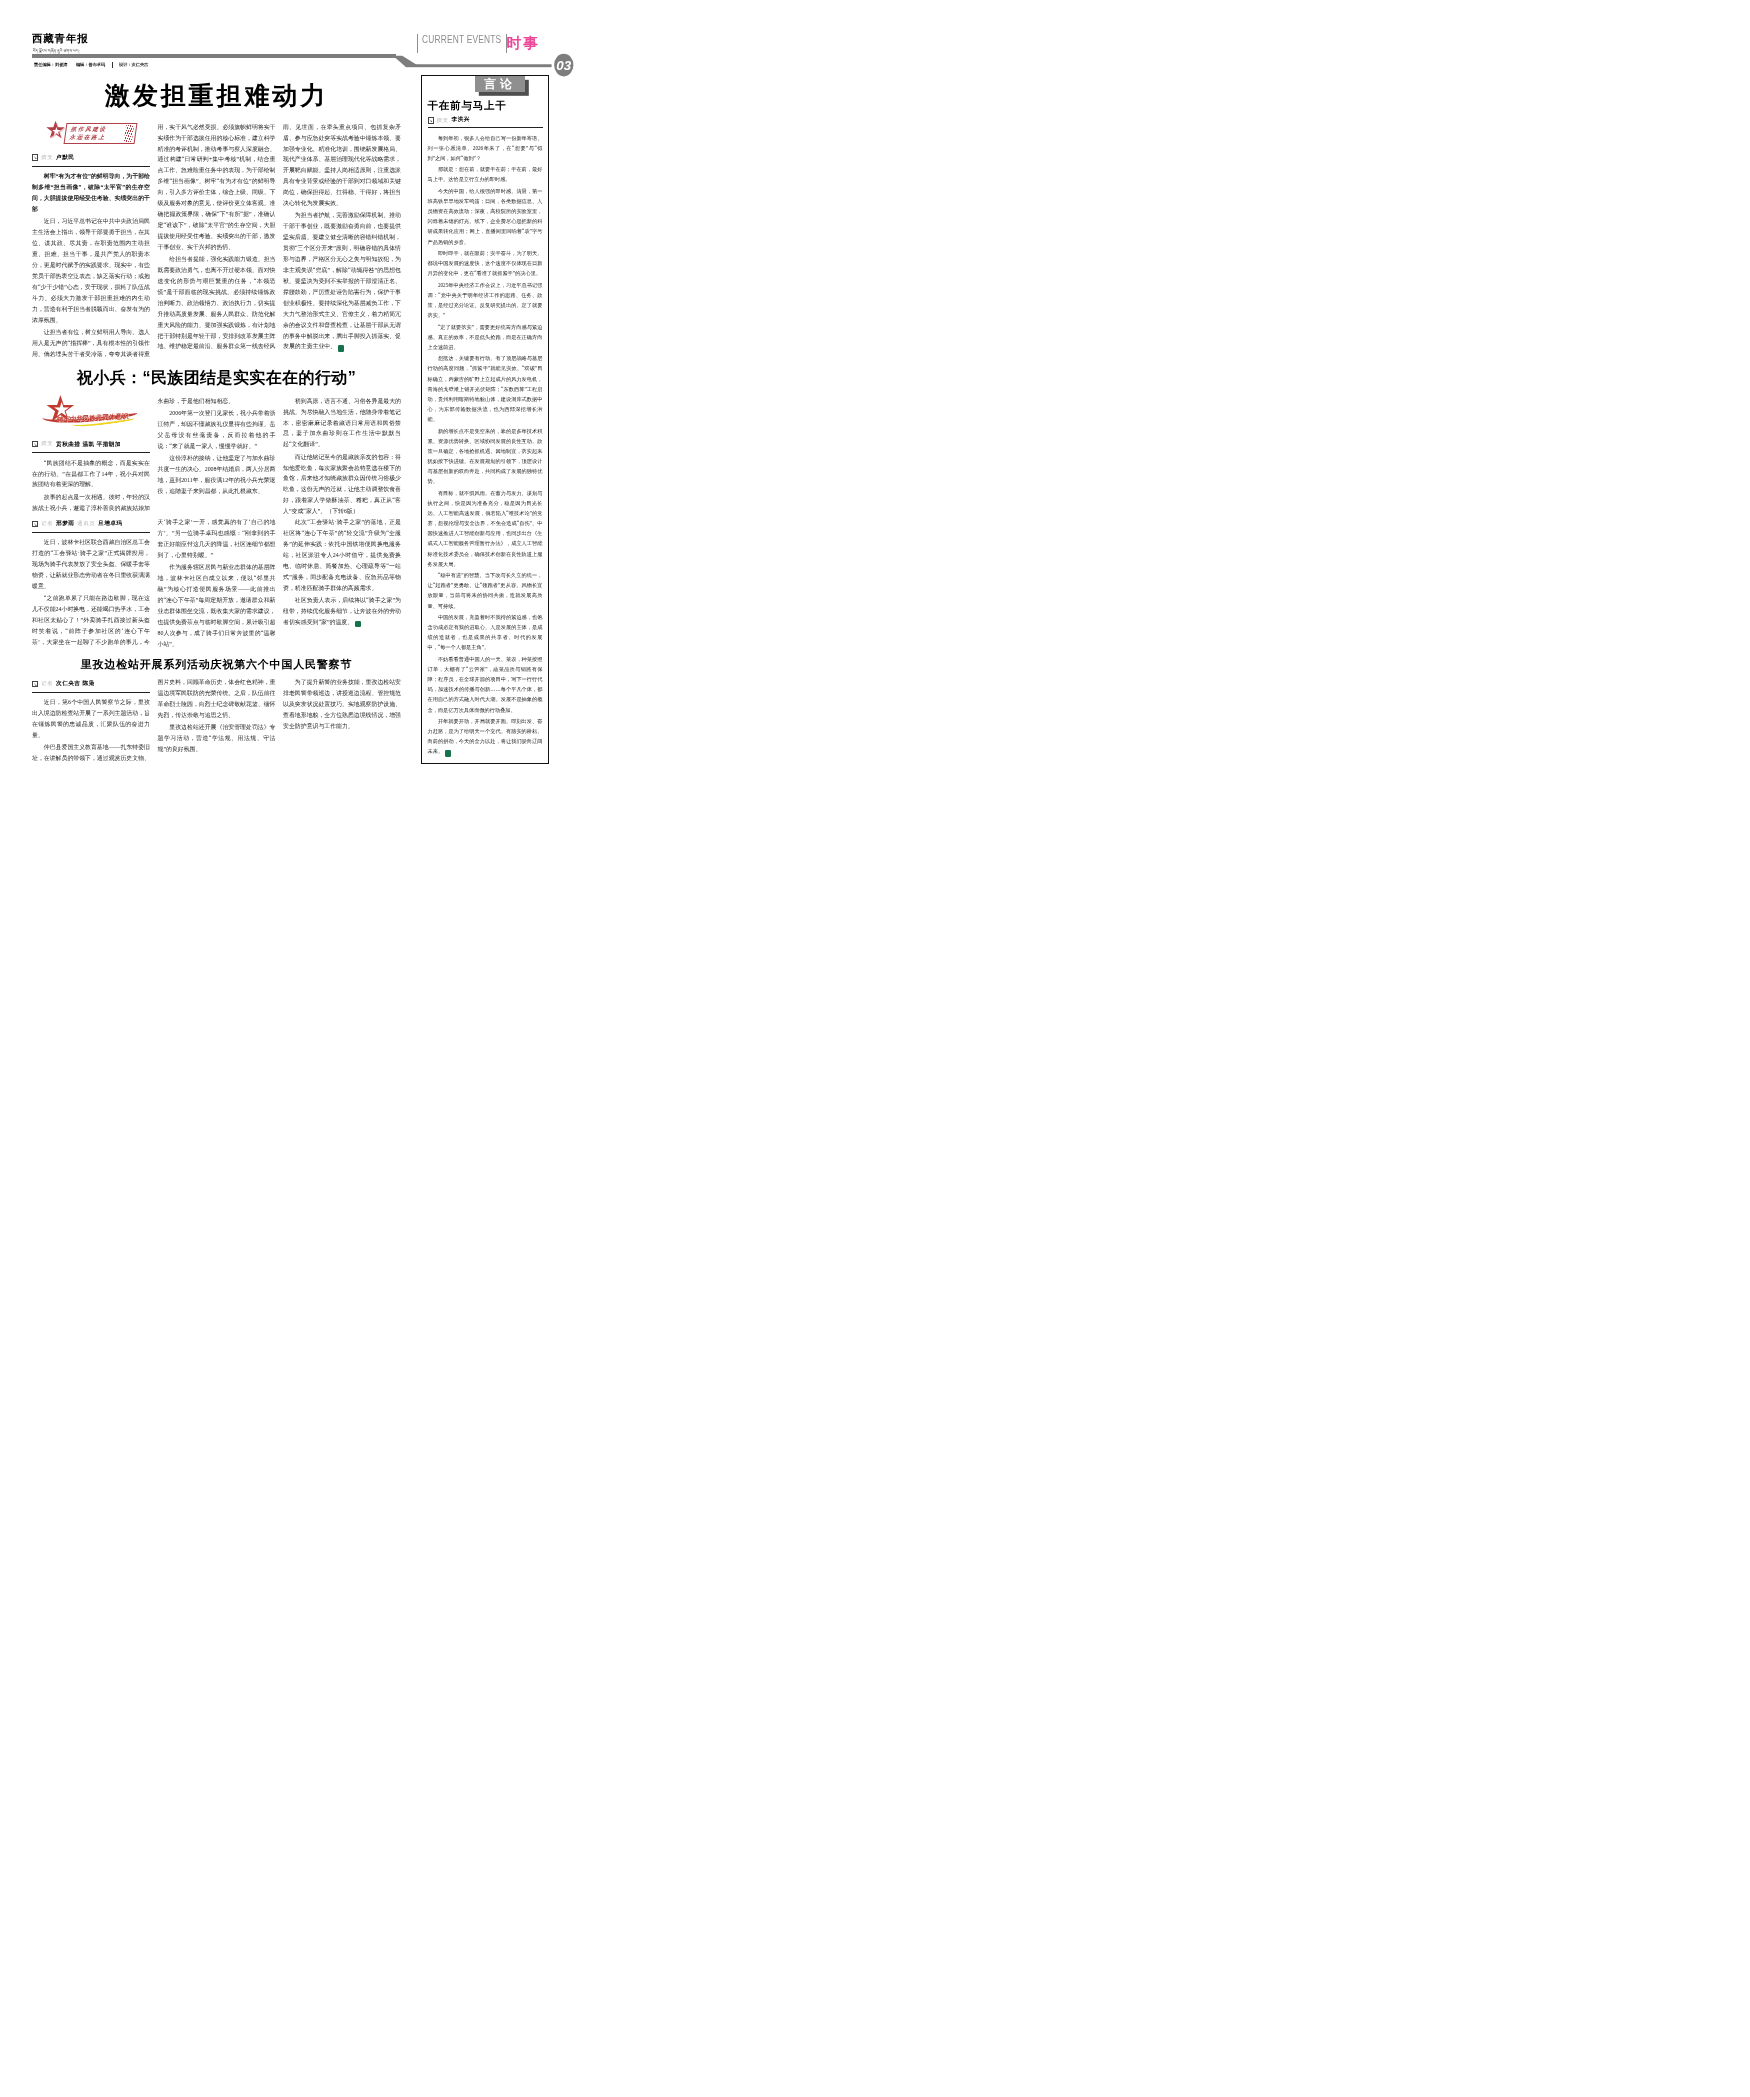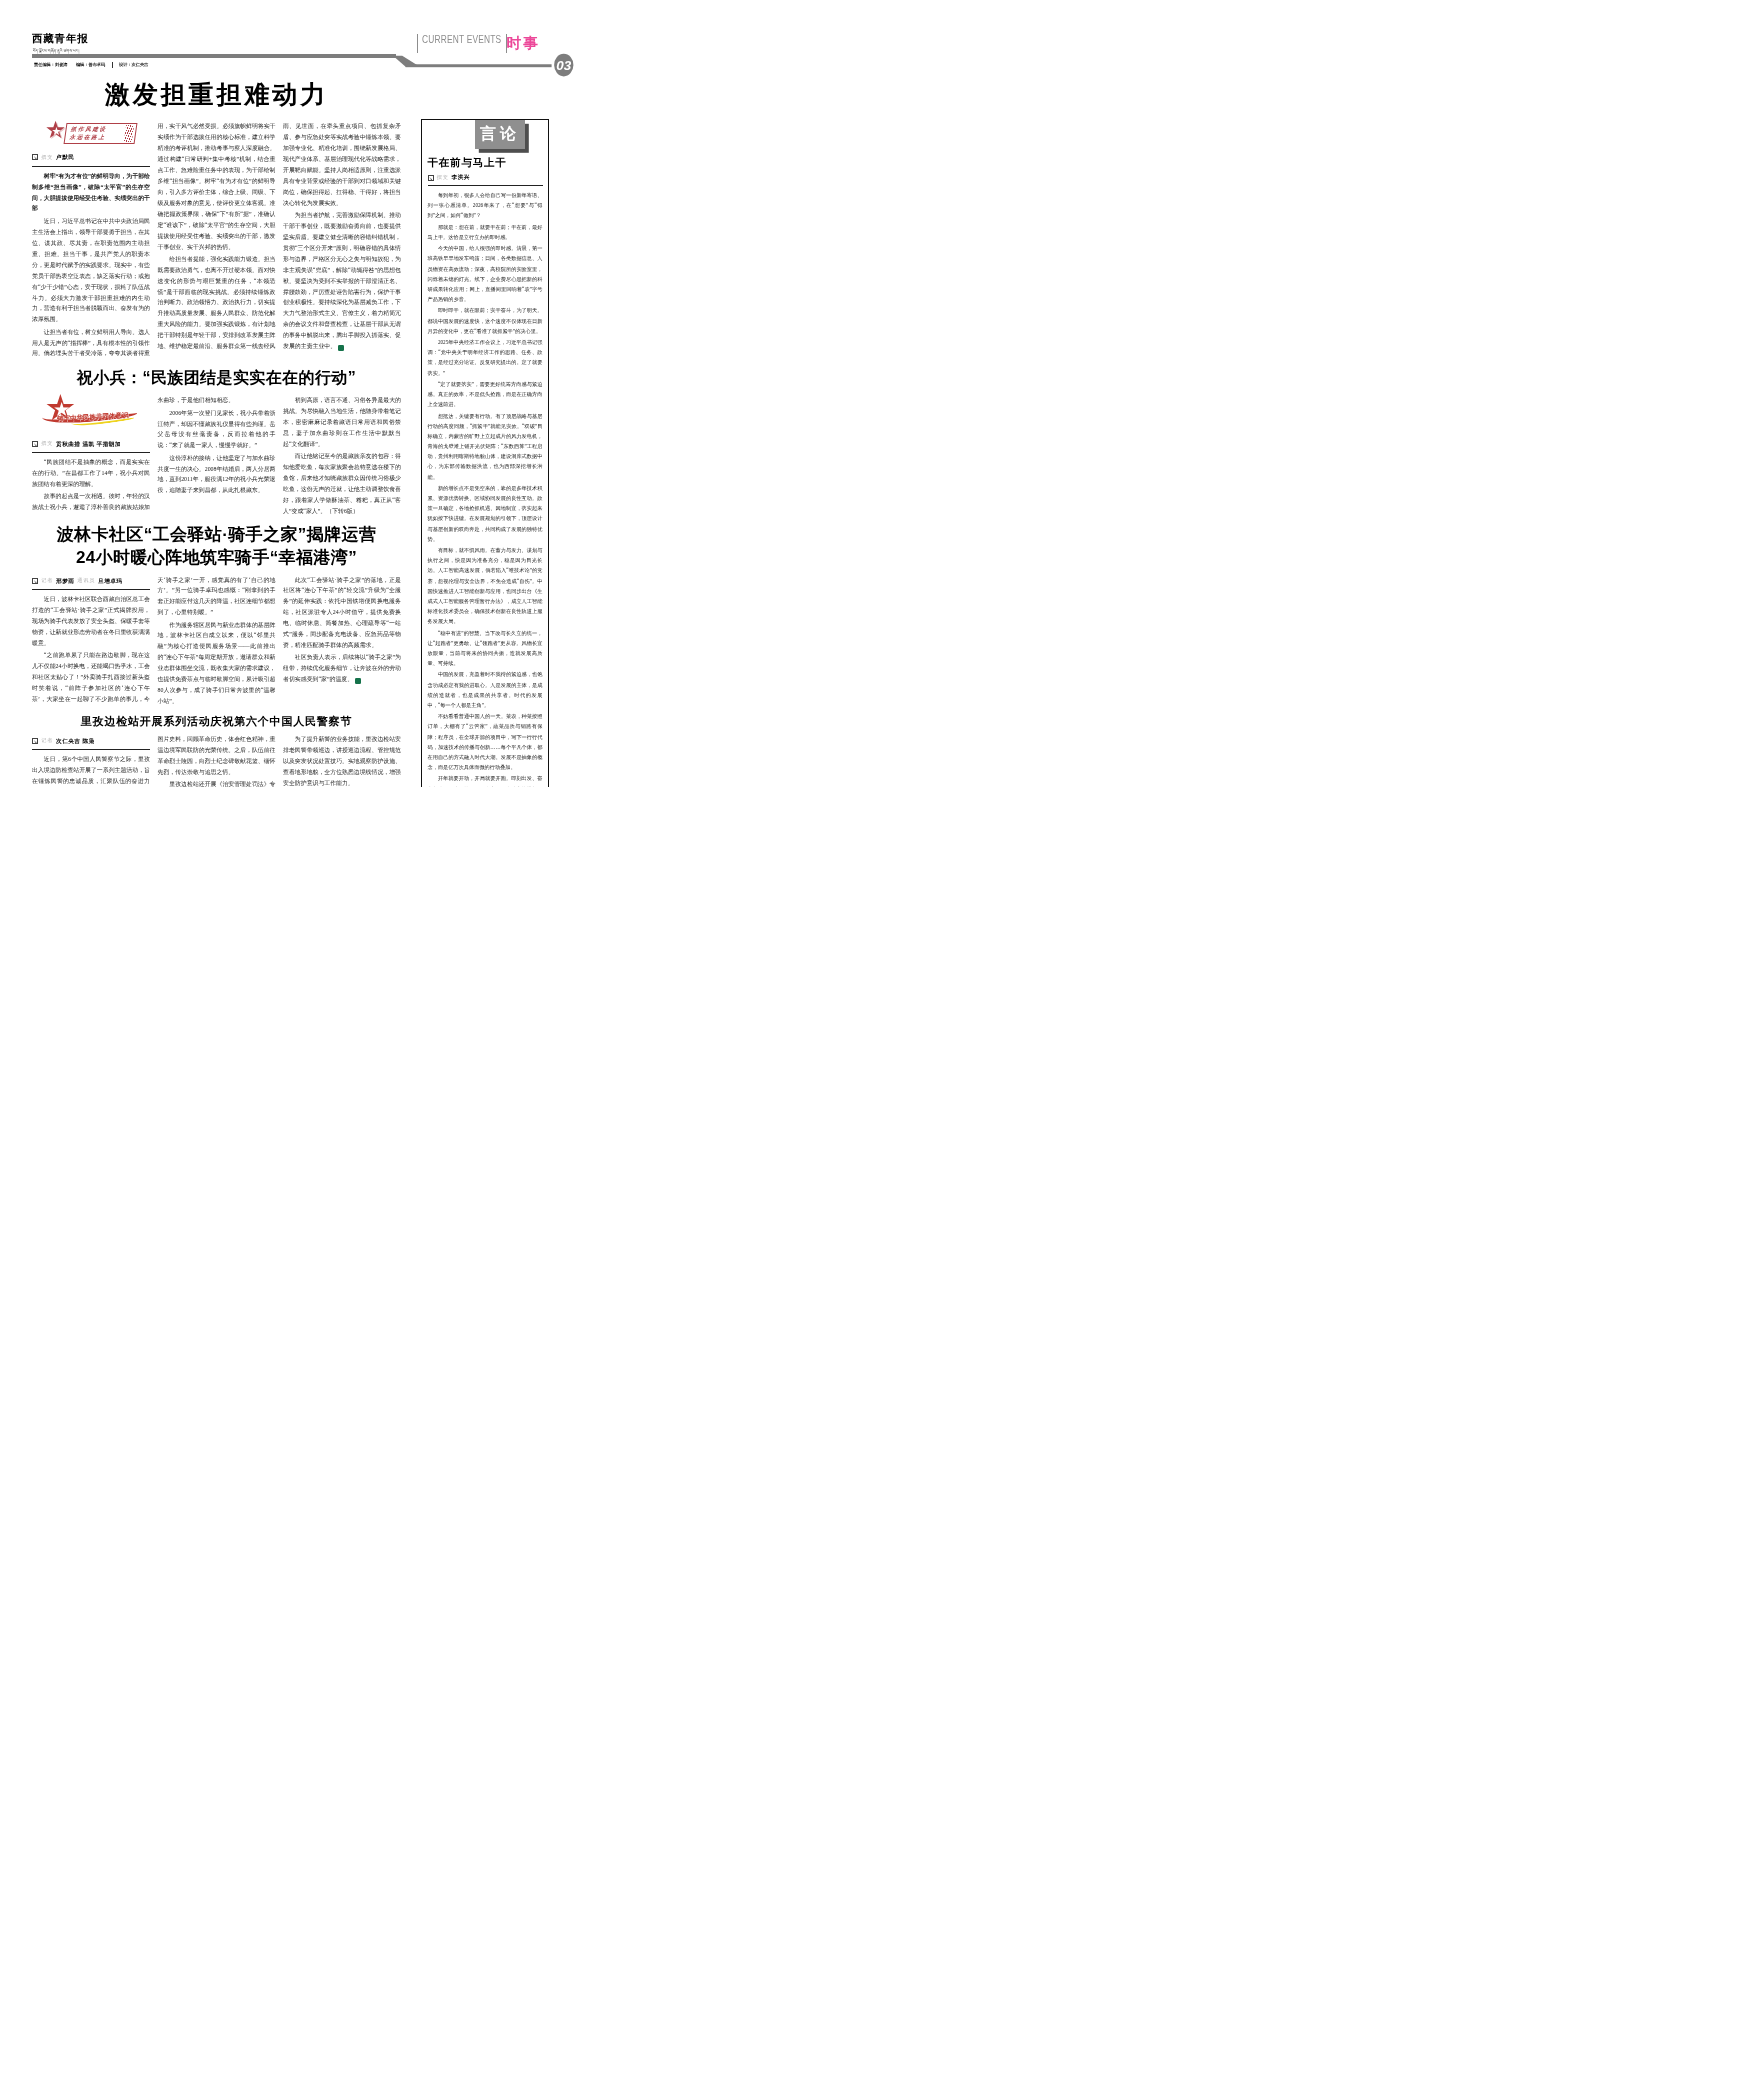--- a/index.html
+++ b/index.html
@@ -48,21 +48,21 @@
   .stamp2 { position: relative; width: 95px; height: 37px; margin: 0 auto 5px; break-inside: avoid; }
   .s2-swoosh-red { position: absolute; left: -1.7px; top: 11.7px; width: 95px; height: 15px; border-bottom: 4.2px solid #c03a30; border-radius: 0 0 60% 100% / 0 0 40% 100%; transform: rotate(-6deg); z-index: 0; }
   .s2-swoosh-yellow { position: absolute; left: 28px; top: 21px; width: 63px; height: 7.6px; border-bottom: 2.5px solid #eed31f; border-radius: 0 0 50% 100% / 0 0 30% 100%; transform: rotate(-8deg); z-index: 0; }
   .s2-star { position: absolute; left: 0.8px; top: -5px; font-size: 36px; line-height: 1; color: #c03a30; z-index: 1; }
   .s2-star-core { position: absolute; left: 9.6px; top: 4.2px; font-size: 19.3px; line-height: 1; color: #fff; z-index: 2; }
   .s2-text { position: absolute; left: 13.4px; top: 16px; z-index: 3; color: #c03a30; font-weight: 900; font-size: 6.5px; font-family: "Liberation Sans", sans-serif; white-space: nowrap; transform: rotate(-3deg); text-shadow: 0.6px 0.6px 0 #f3d5d2; }
   
   .qing-badge { display: inline-block; width: 6.3px; height: 6.3px; background: #15724a; color: #fff; font-size: 4.6px; line-height: 6.3px; text-align: center; border-radius: 1.3px; margin-left: 2.1px; vertical-align: -0.8px; font-family: "Liberation Sans", sans-serif; }
   
   .sidebar { width: 128px; flex: none; border: 1.3px solid #111; padding: 0 5.5px 5px; position: relative; overflow: hidden; background: #fff; }
-  .oped-badge { width: 50px; height: 29px; background: #8f8f8f; box-shadow: 3.8px 3.8px 0 #4e4e4e; color: #fff; display: flex; align-items: center; justify-content: center; font-size: 16px; font-weight: 900; letter-spacing: 3.8px; padding-left: 0; font-family: "Liberation Sans", sans-serif; margin: 0 17.6px 6.7px auto; }
+  .oped-badge { width: 50px; height: 16px; background: #8f8f8f; box-shadow: 3.8px 3.8px 0 #4e4e4e; color: #fff; display: flex; align-items: center; justify-content: center; font-size: 12px; font-weight: 900; letter-spacing: 3.8px; padding-left: 0; font-family: "Liberation Sans", sans-serif; margin: 0 17.6px 6.7px auto; }
   .sb-headline { font-size: 10.5px; font-weight: 900; letter-spacing: 0.8px; margin: 0 0 2.5px; color: #000; }
   .sb-body { font-size: 5.2px; line-height: 1.95; text-align: justify; }
   .sb-body p { text-indent: 2em; margin: 0 0 1.3px; }
 </style>
 </head>
 <body>
 
 <div class="page">
 
   <div class="hdr">
@@ -138,24 +138,20 @@
               <p>故事的起点是一次相遇。彼时，年轻的汉族战士祝小兵，邂逅了淳朴善良的藏族姑娘加永曲珍，于是他们相知相恋。</p>
               <p>2006年第一次登门见家长，祝小兵带着浙江特产，却因不懂藏族礼仪显得有些拘谨。岳父岳母没有丝毫责备，反而拉着他的手说：“来了就是一家人，慢慢学就好。”</p>
               <p>这份淳朴的接纳，让他坚定了与加永曲珍共度一生的决心。2008年结婚后，两人分居两地，直到2011年，服役满12年的祝小兵光荣退役，追随妻子来到昌都，从此扎根藏东。</p>
               <p>初到高原，语言不通、习俗各异是最大的挑战。为尽快融入当地生活，他随身带着笔记本，密密麻麻记录着藏语日常用语和民俗禁忌，妻子加永曲珍则在工作生活中默默当起“文化翻译”。</p>
               <p>而让他铭记至今的是藏族亲友的包容：得知他爱吃鱼，每次家族聚会总特意选在楼下的鱼馆，后来他才知晓藏族群众因传统习俗极少吃鱼，这份无声的迁就，让他主动调整饮食喜好，跟着家人学做酥油茶、糌粑，真正从“客人”变成“家人”。（下转6版）</p>
             </div>
         </div>
       </article>
 
       <article>
-        <h2 class="headline hl-a3">
-          <div>波林卡社区“工会驿站·骑手之家”揭牌运营</div>
-          <div>24小时暖心阵地筑牢骑手“幸福港湾”</div>
-        </h2>
         <div class="cols">
           <div class="byline">
             <span class="byline-icon">↘</span>
             <span class="byline-label">记者</span>
             <span class="byline-name">邢梦雨</span>
             <span class="byline-label">通讯员</span>
             <span class="byline-name">旦增卓玛</span>
           </div>
           <div class="para-list">
               <p>近日，波林卡社区联合西藏自治区总工会打造的“工会驿站·骑手之家”正式揭牌投用，现场为骑手代表发放了安全头盔、保暖手套等物资，让新就业形态劳动者在冬日里收获满满暖意。</p>

